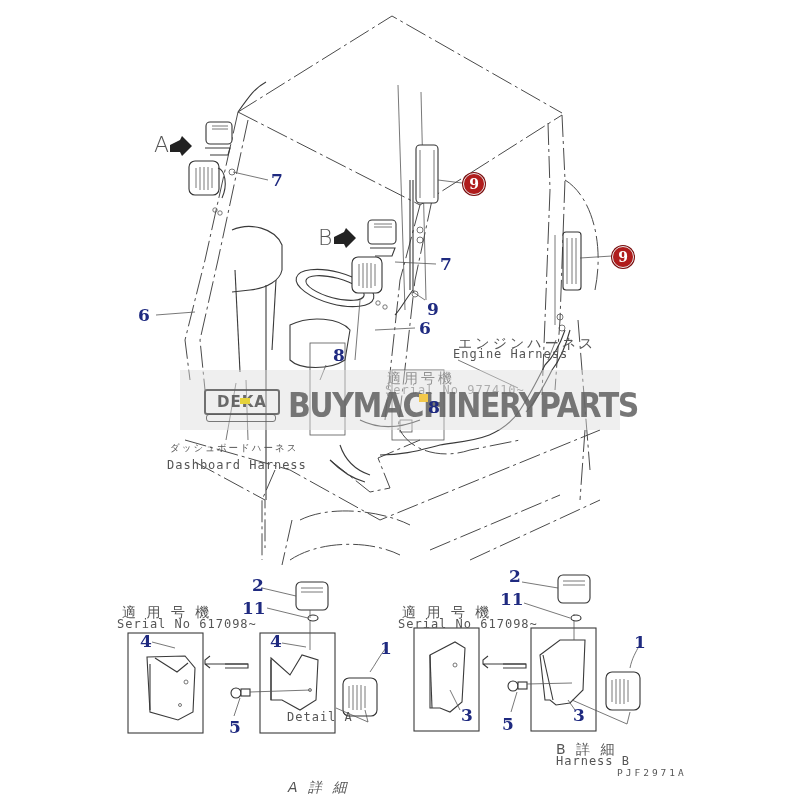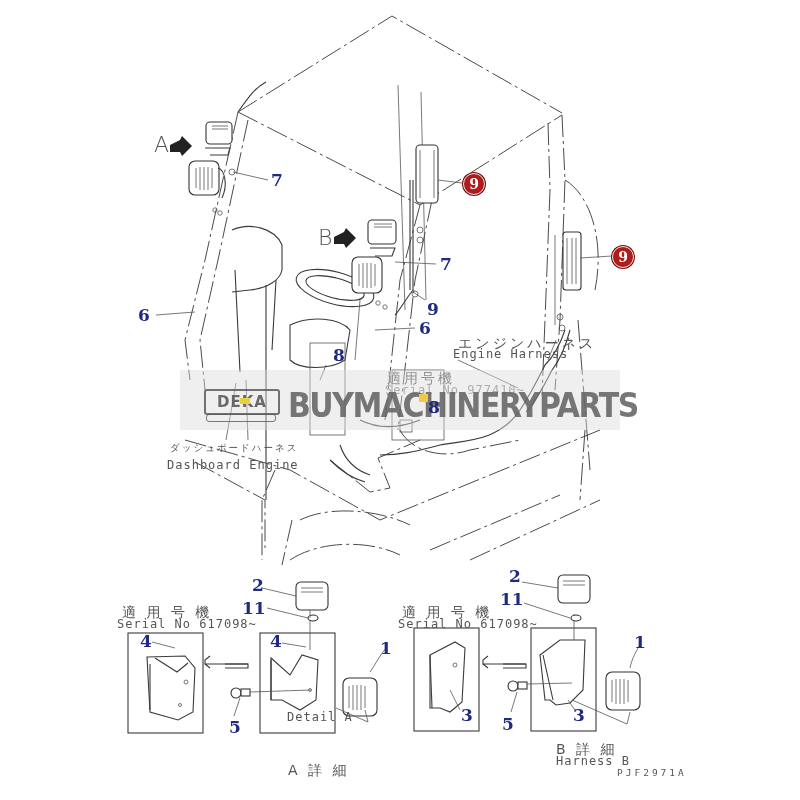--- a/index.html
+++ b/index.html
@@ -216,41 +216,41 @@
   <div class="callout" style="left:419px;top:320px;">6</div>
   <div class="callout" style="left:333px;top:347px;">8</div>
   <div class="callout" style="left:428px;top:399px;">8</div>
 
   <div class="red-callout" style="left:463px;top:173px;">9</div>
   <div class="red-callout" style="left:612px;top:246px;">9</div>
 
   <div class="jp" style="left:458px;top:335px;">エンジンハーネス</div>
   <div class="en" style="left:453px;top:347px;">Engine Harness</div>
   <div class="jp" style="left:170px;top:442px;font-size:9.5px;letter-spacing:2px;">ダッシュボードハーネス</div>
-  <div class="en" style="left:167px;top:458px;">Dashboard Engine</div>
+  <div class="en" style="left:167px;top:458px;">Dashboard Harness</div>
   <div class="jp" style="left:387px;top:370px;">適用号機</div>
   <div class="en" style="left:385px;top:383px;color:#888;">Serial No 977410~</div>
 
   <div class="watermark-band"></div>
   <div class="wm-logo">DEKA</div>
   <div class="wm-track"></div>
   <div class="wm-dot"></div>
   <div class="wm-text">BUYMACHINERYPARTS</div>
   <div class="yellow-mark"></div>
   <div class="callout" style="left:428px;top:399px;">8</div>
 
   <div class="jp" style="left:122px;top:604px;">適 用 号 機</div>
   <div class="en" style="left:117px;top:617px;">Serial No 617098~</div>
   <div class="callout" style="left:252px;top:577px;">2</div>
   <div class="callout" style="left:242px;top:600px;">11</div>
   <div class="callout" style="left:140px;top:633px;">4</div>
   <div class="callout" style="left:270px;top:633px;">4</div>
   <div class="callout" style="left:229px;top:719px;">5</div>
   <div class="callout" style="left:380px;top:640px;">1</div>
-  <div class="jp" style="left:288px;top:762px;">A 詳 細</div>
+  <div class="jp" style="left:288px;top:779px;font-style:italic;">A 詳 細</div>
   <div class="en" style="left:287px;top:710px;">Detail A</div>
 
   <div class="jp" style="left:402px;top:604px;">適 用 号 機</div>
   <div class="en" style="left:398px;top:617px;">Serial No 617098~</div>
   <div class="callout" style="left:509px;top:568px;">2</div>
   <div class="callout" style="left:500px;top:591px;">11</div>
   <div class="callout" style="left:461px;top:707px;">3</div>
   <div class="callout" style="left:573px;top:707px;">3</div>
   <div class="callout" style="left:502px;top:716px;">5</div>
   <div class="callout" style="left:634px;top:634px;">1</div>

